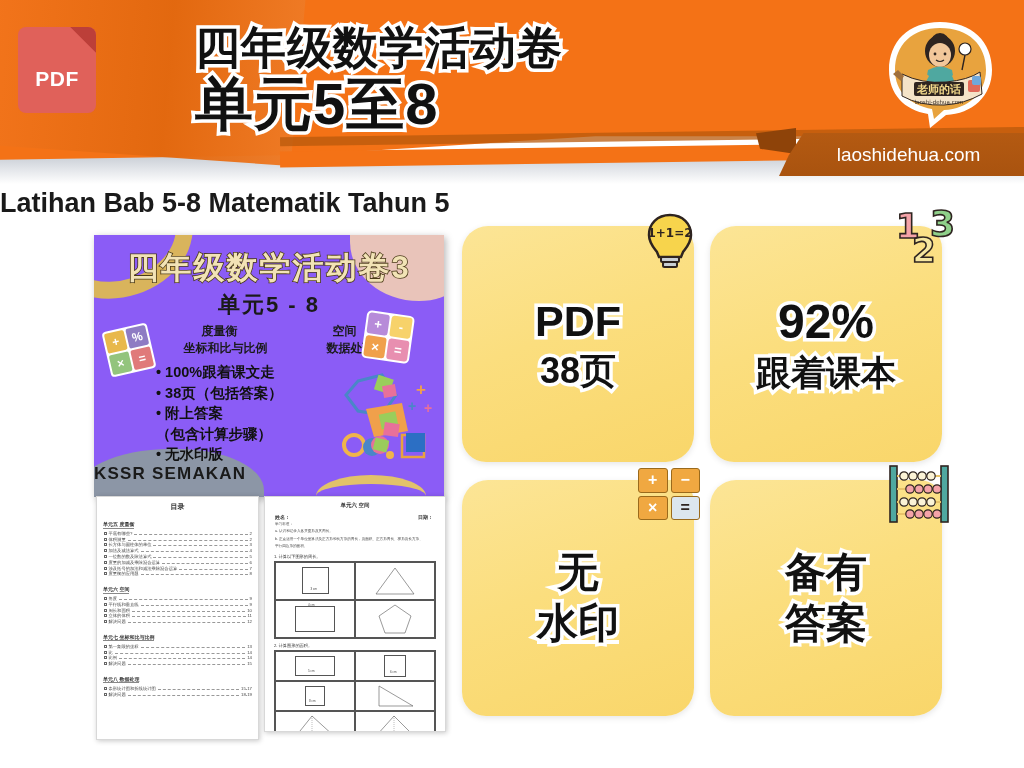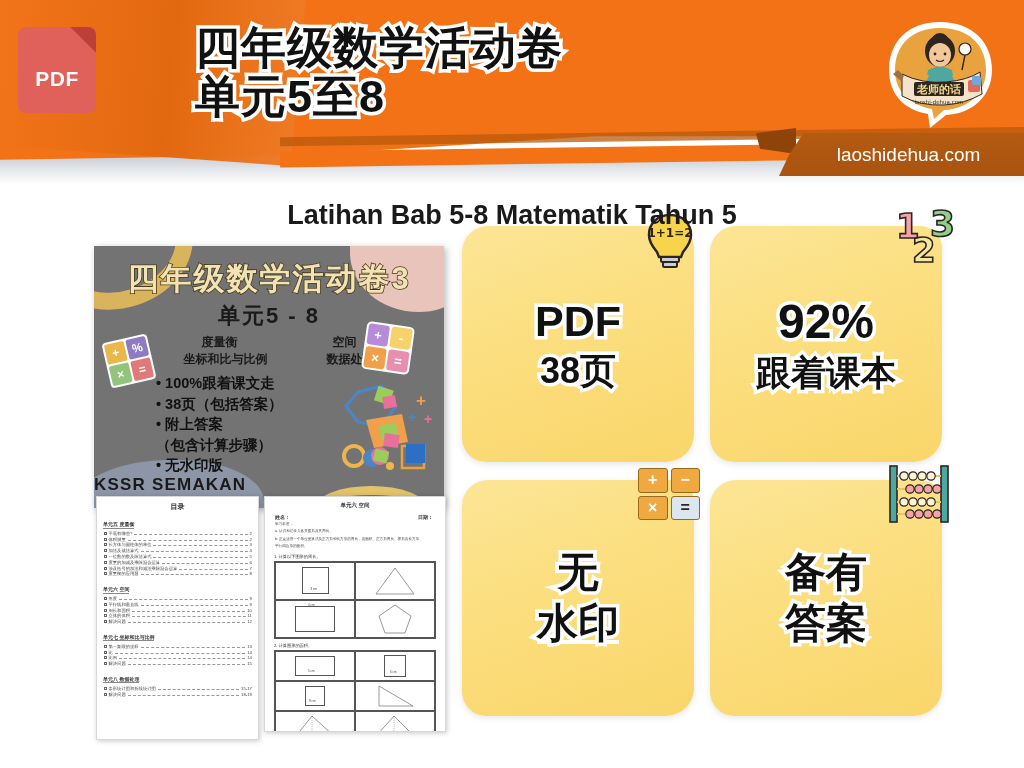--- a/index.html
+++ b/index.html
@@ -104,21 +104,21 @@
   .title-line {
     font-weight: bold;
     color: #111111;
     font-size: 45px;
     line-height: 1.08;
     letter-spacing: 1px;
     -webkit-text-stroke: 7px #ffffff;
     paint-order: stroke fill;
     white-space: nowrap;
   }
-  .title-line.l2 { font-size: 45px; }
+  .title-line.l2 { font-size: 58px; }
 
   
   .logo {
     position: absolute;
     right: 28px; top: 18px;
     width: 112px; height: 112px;
     z-index: 10;
   }
 
   
@@ -143,42 +143,41 @@
   }
   .ribbon span {
     color: #ffffff;
     font-size: 19px;
     padding-left: 14px;
   }
 
   
   .subtitle {
     position: absolute;
-    left: 0; top: 200px;
+    left: 0; top: 188px;
     width: 1024px;
-    text-align: center;
     font-size: 27px;
     font-weight: bold;
     color: #1a1a1a;
     z-index: 6;
   }
 
   
   .preview-col {
     position: absolute;
     left: 88px; top: 228px;
     width: 360px; height: 512px;
   }
 
   
   .cover {
     position: absolute;
-    left: 6px; top: 18px;
+    left: 6px; top: 7px;
     width: 350px; height: 262px;
-    background: #737373;
+    background: #8b5cf6;
     box-shadow: 2px 2px 7px rgba(0,0,0,0.28);
     overflow: hidden;
   }
   .cover .blob-gold {
     position: absolute; left: -50px; top: -56px;
     width: 150px; height: 118px;
     border: 17px solid #D9B45C;
     border-radius: 50%;
     transform: rotate(-18deg);
   }

